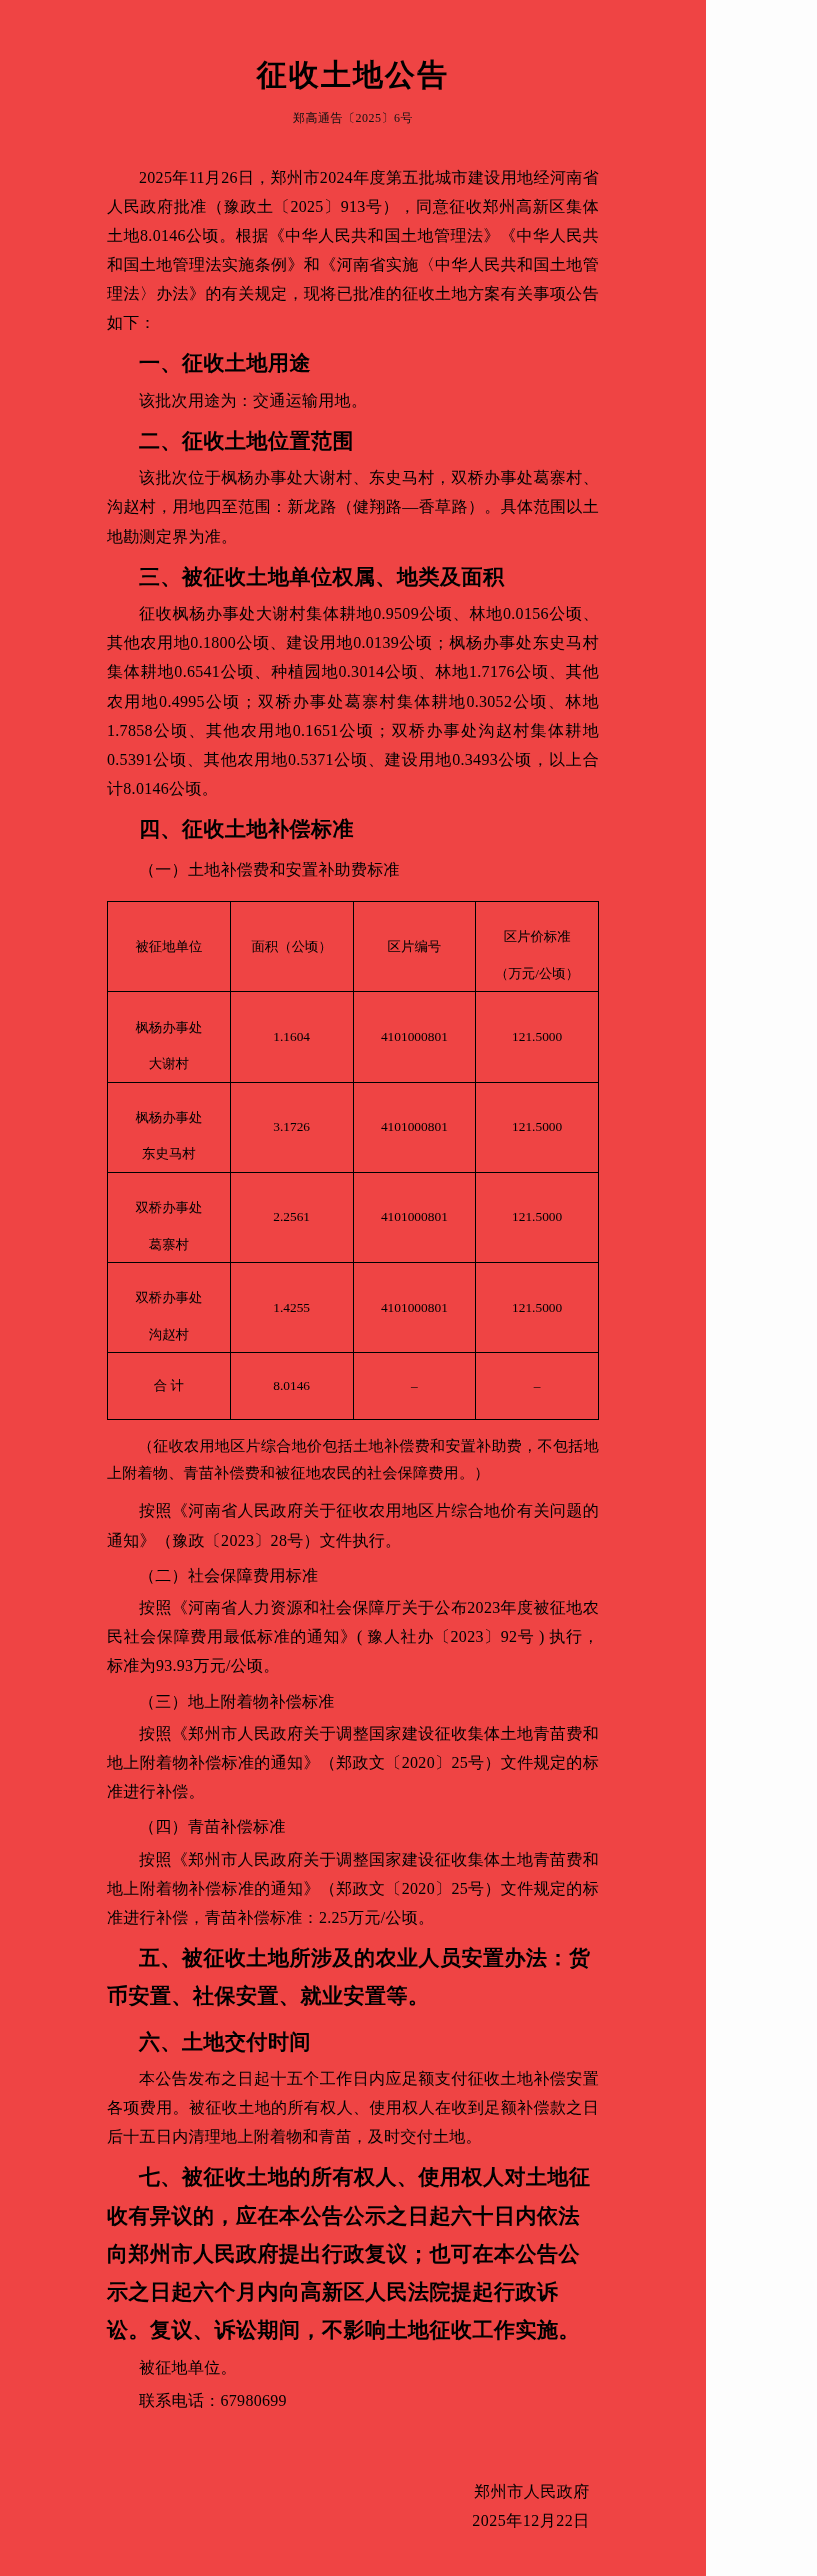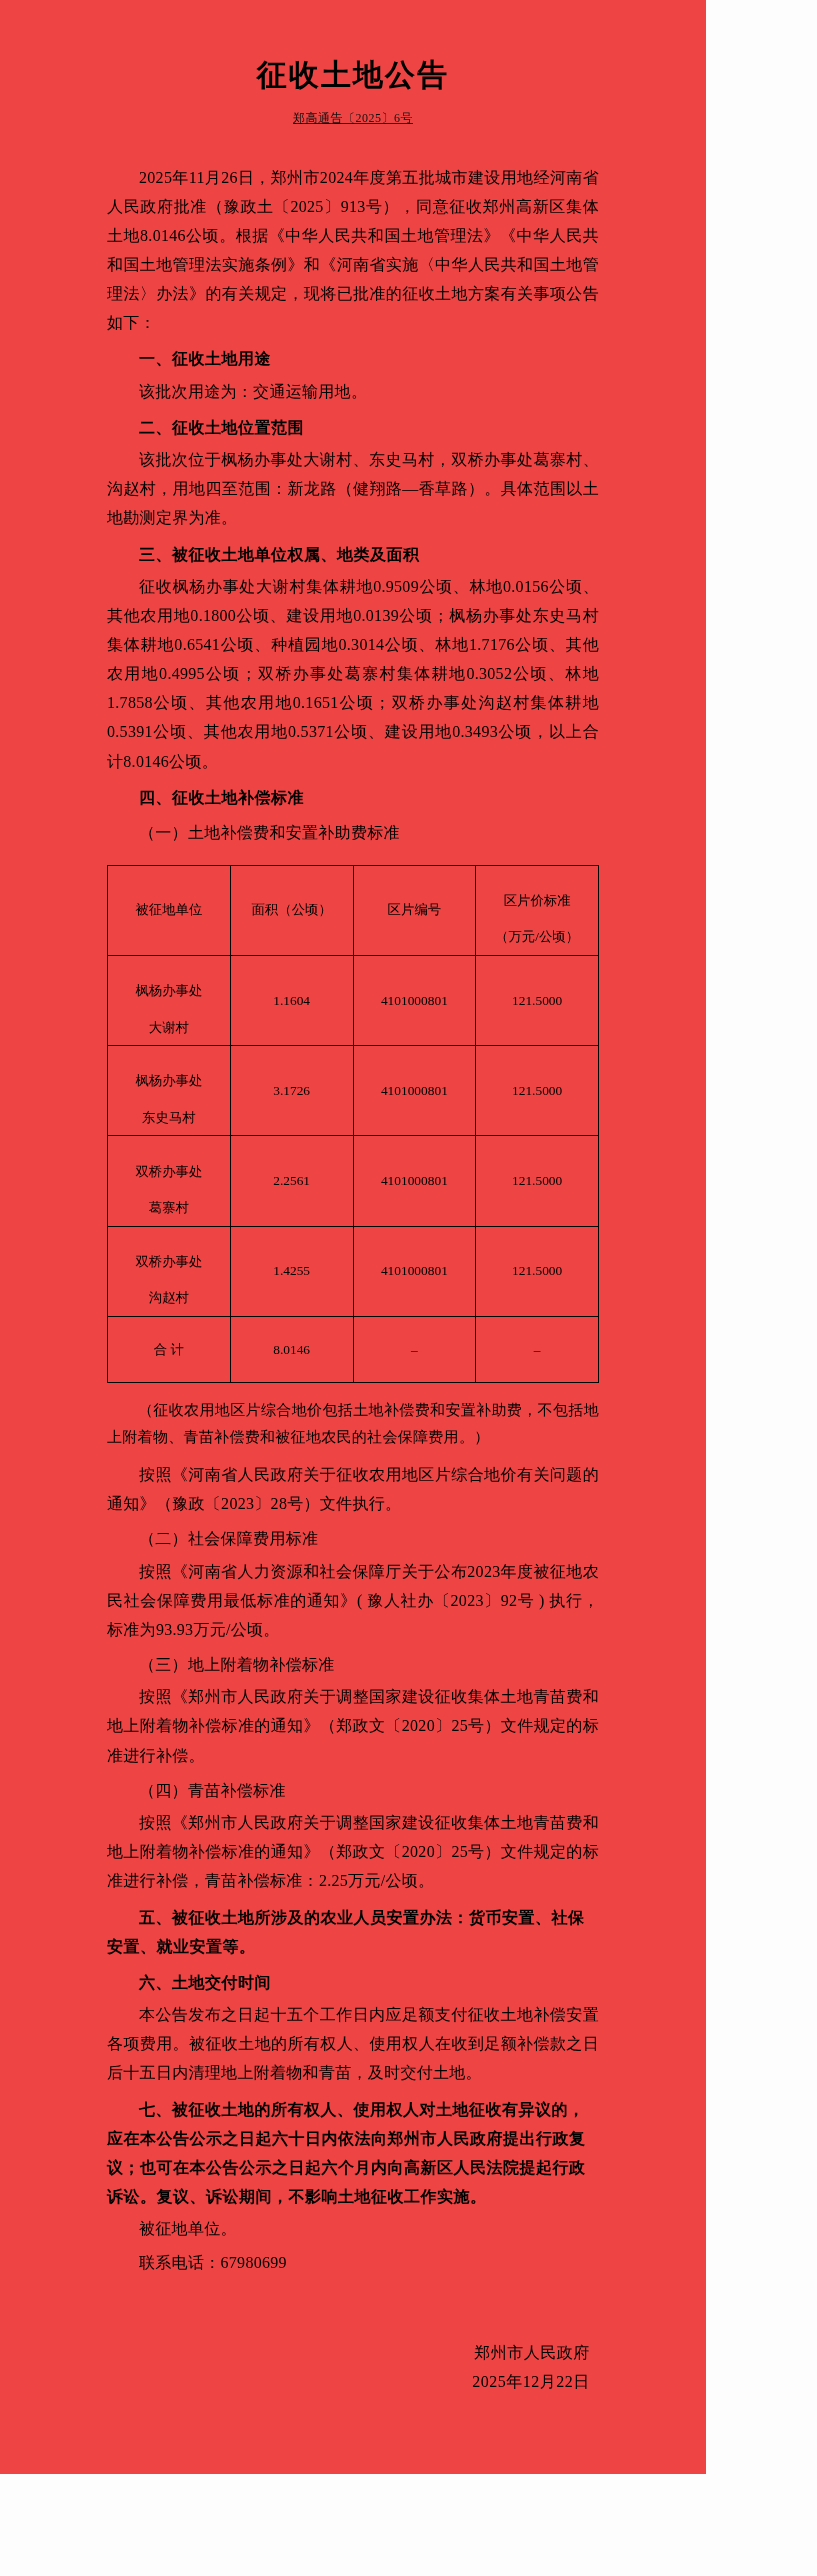--- a/index.html
+++ b/index.html
@@ -33,34 +33,33 @@
     margin: 6.2px 0 13.4px 0;
     color: #000;
     font-family: "Liberation Serif", "DejaVu Serif", serif;
   }
   .doc-number {
     text-align: center;
     font-size: 12px;
     letter-spacing: 0.5px;
     color: #111;
     margin-bottom: 36px;
-    text-decoration: underline;
   }
   p.body-text {
     font-size: 16px;
     line-height: 1.82;
     color: #000;
     margin: 0 0 5.2px 0;
     text-align: justify;
     text-justify: inter-ideograph;
     text-indent: 32px;
     letter-spacing: 0.3px;
   }
   p.section-head {
-    font-size: 16px;
+    font-size: 21px;
     line-height: 1.82;
     font-weight: bold;
     color: #000;
     margin: 7.2px 0 3.1px 0;
     text-indent: 32px;
     letter-spacing: 0.5px;
   }
   p.sub-head {
     font-size: 16px;
     line-height: 1.82;

